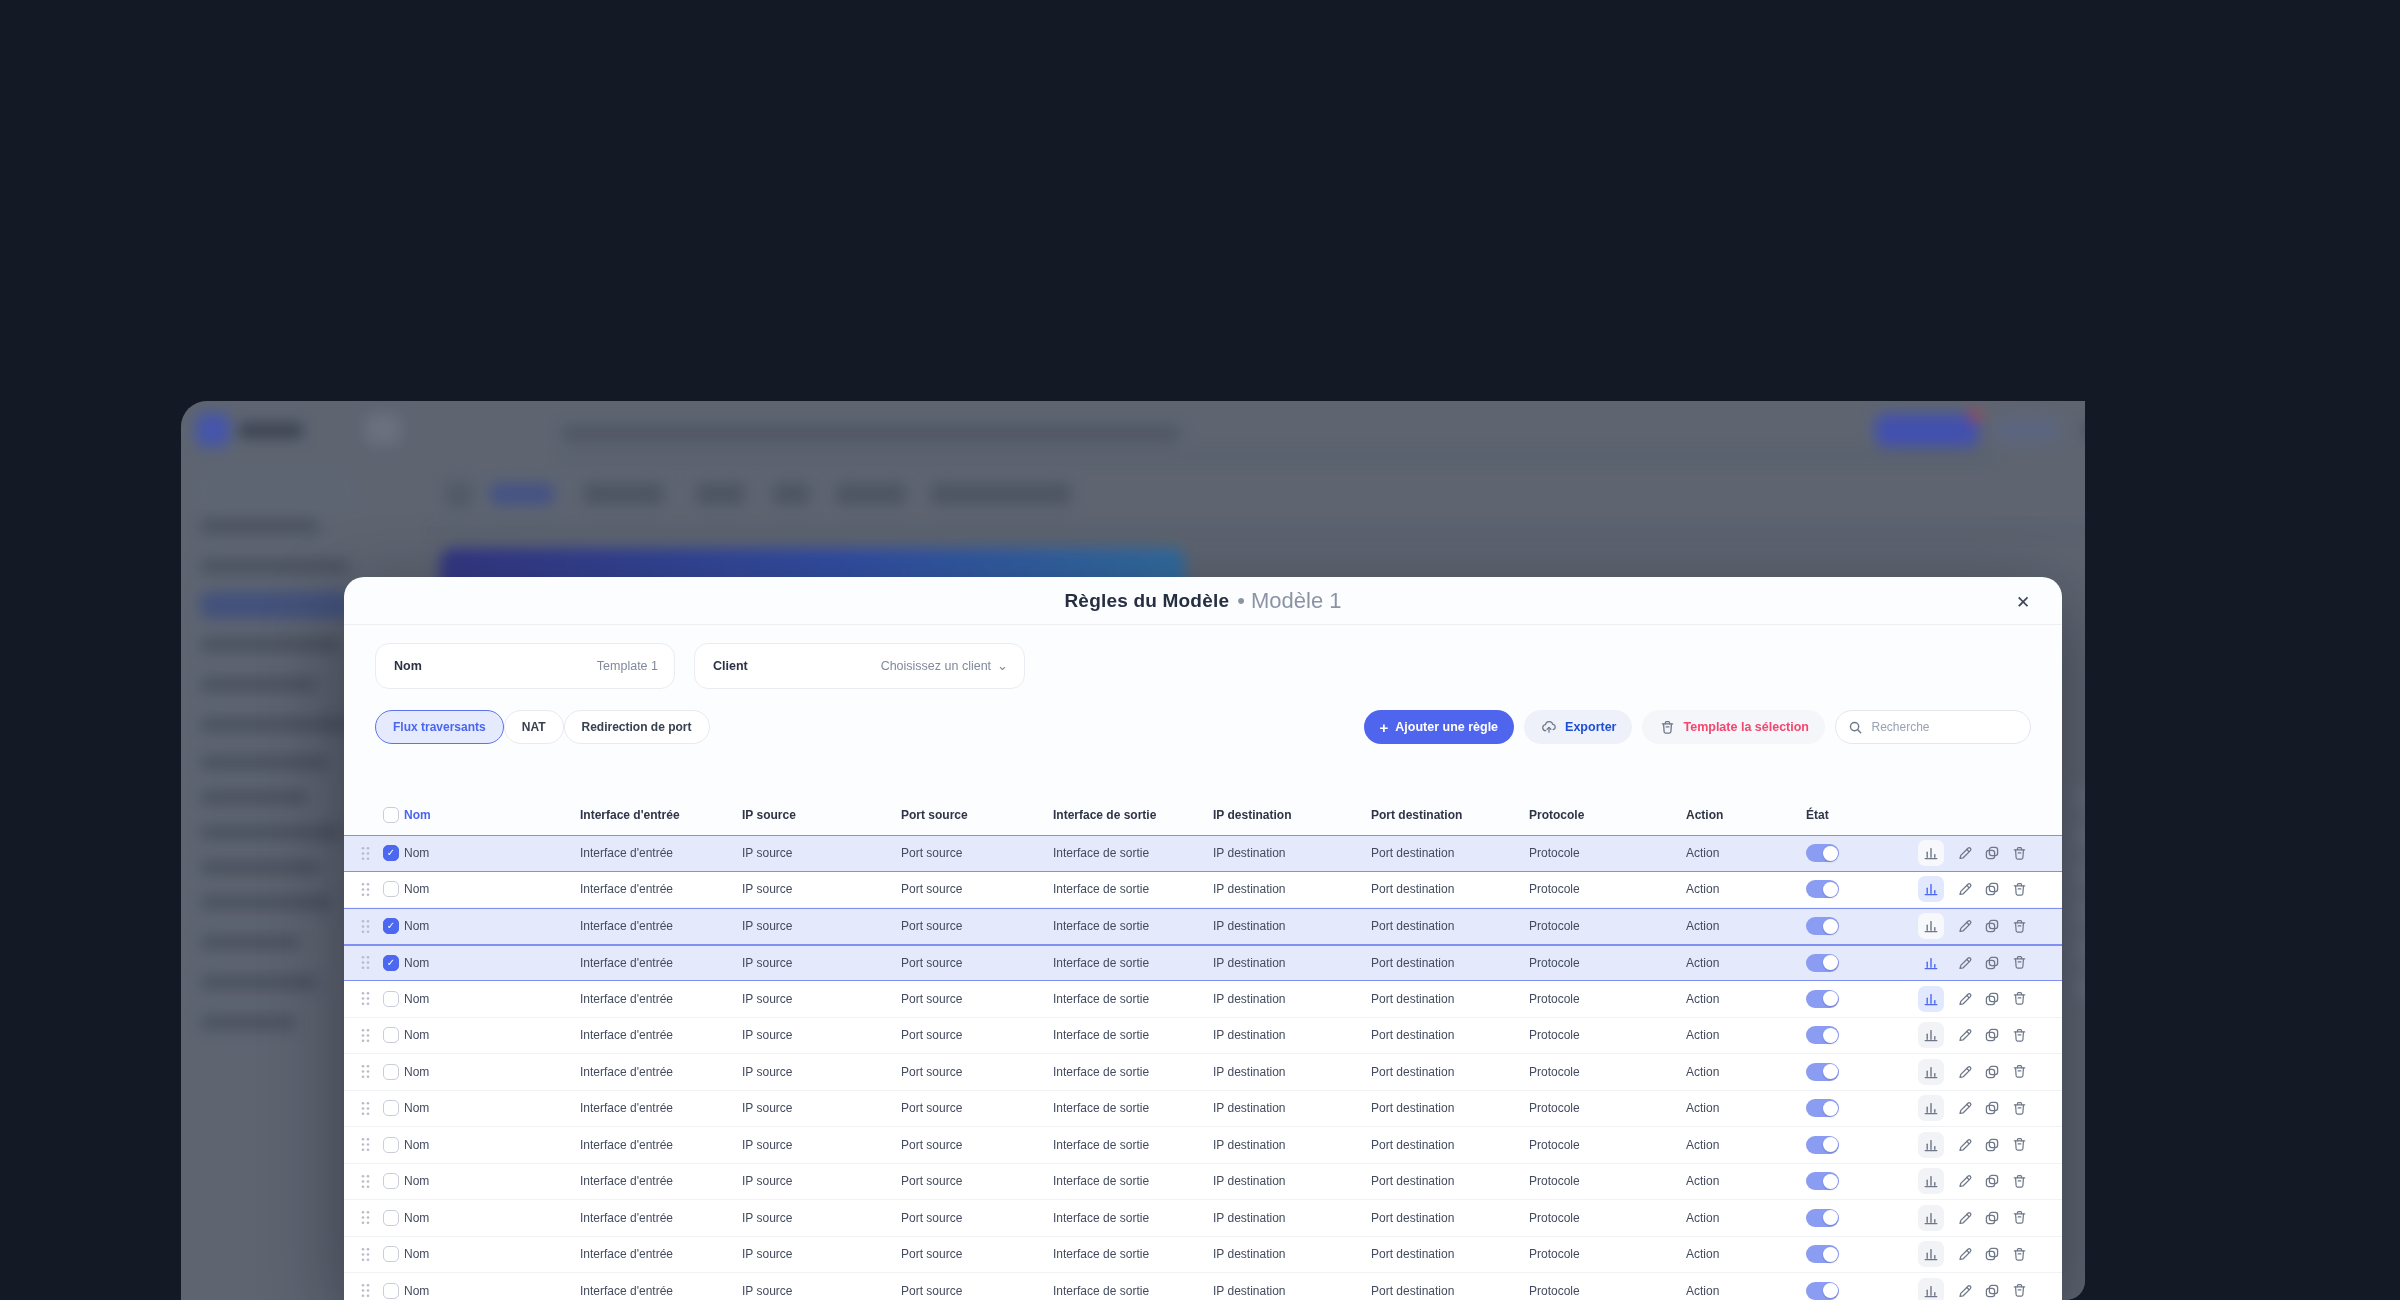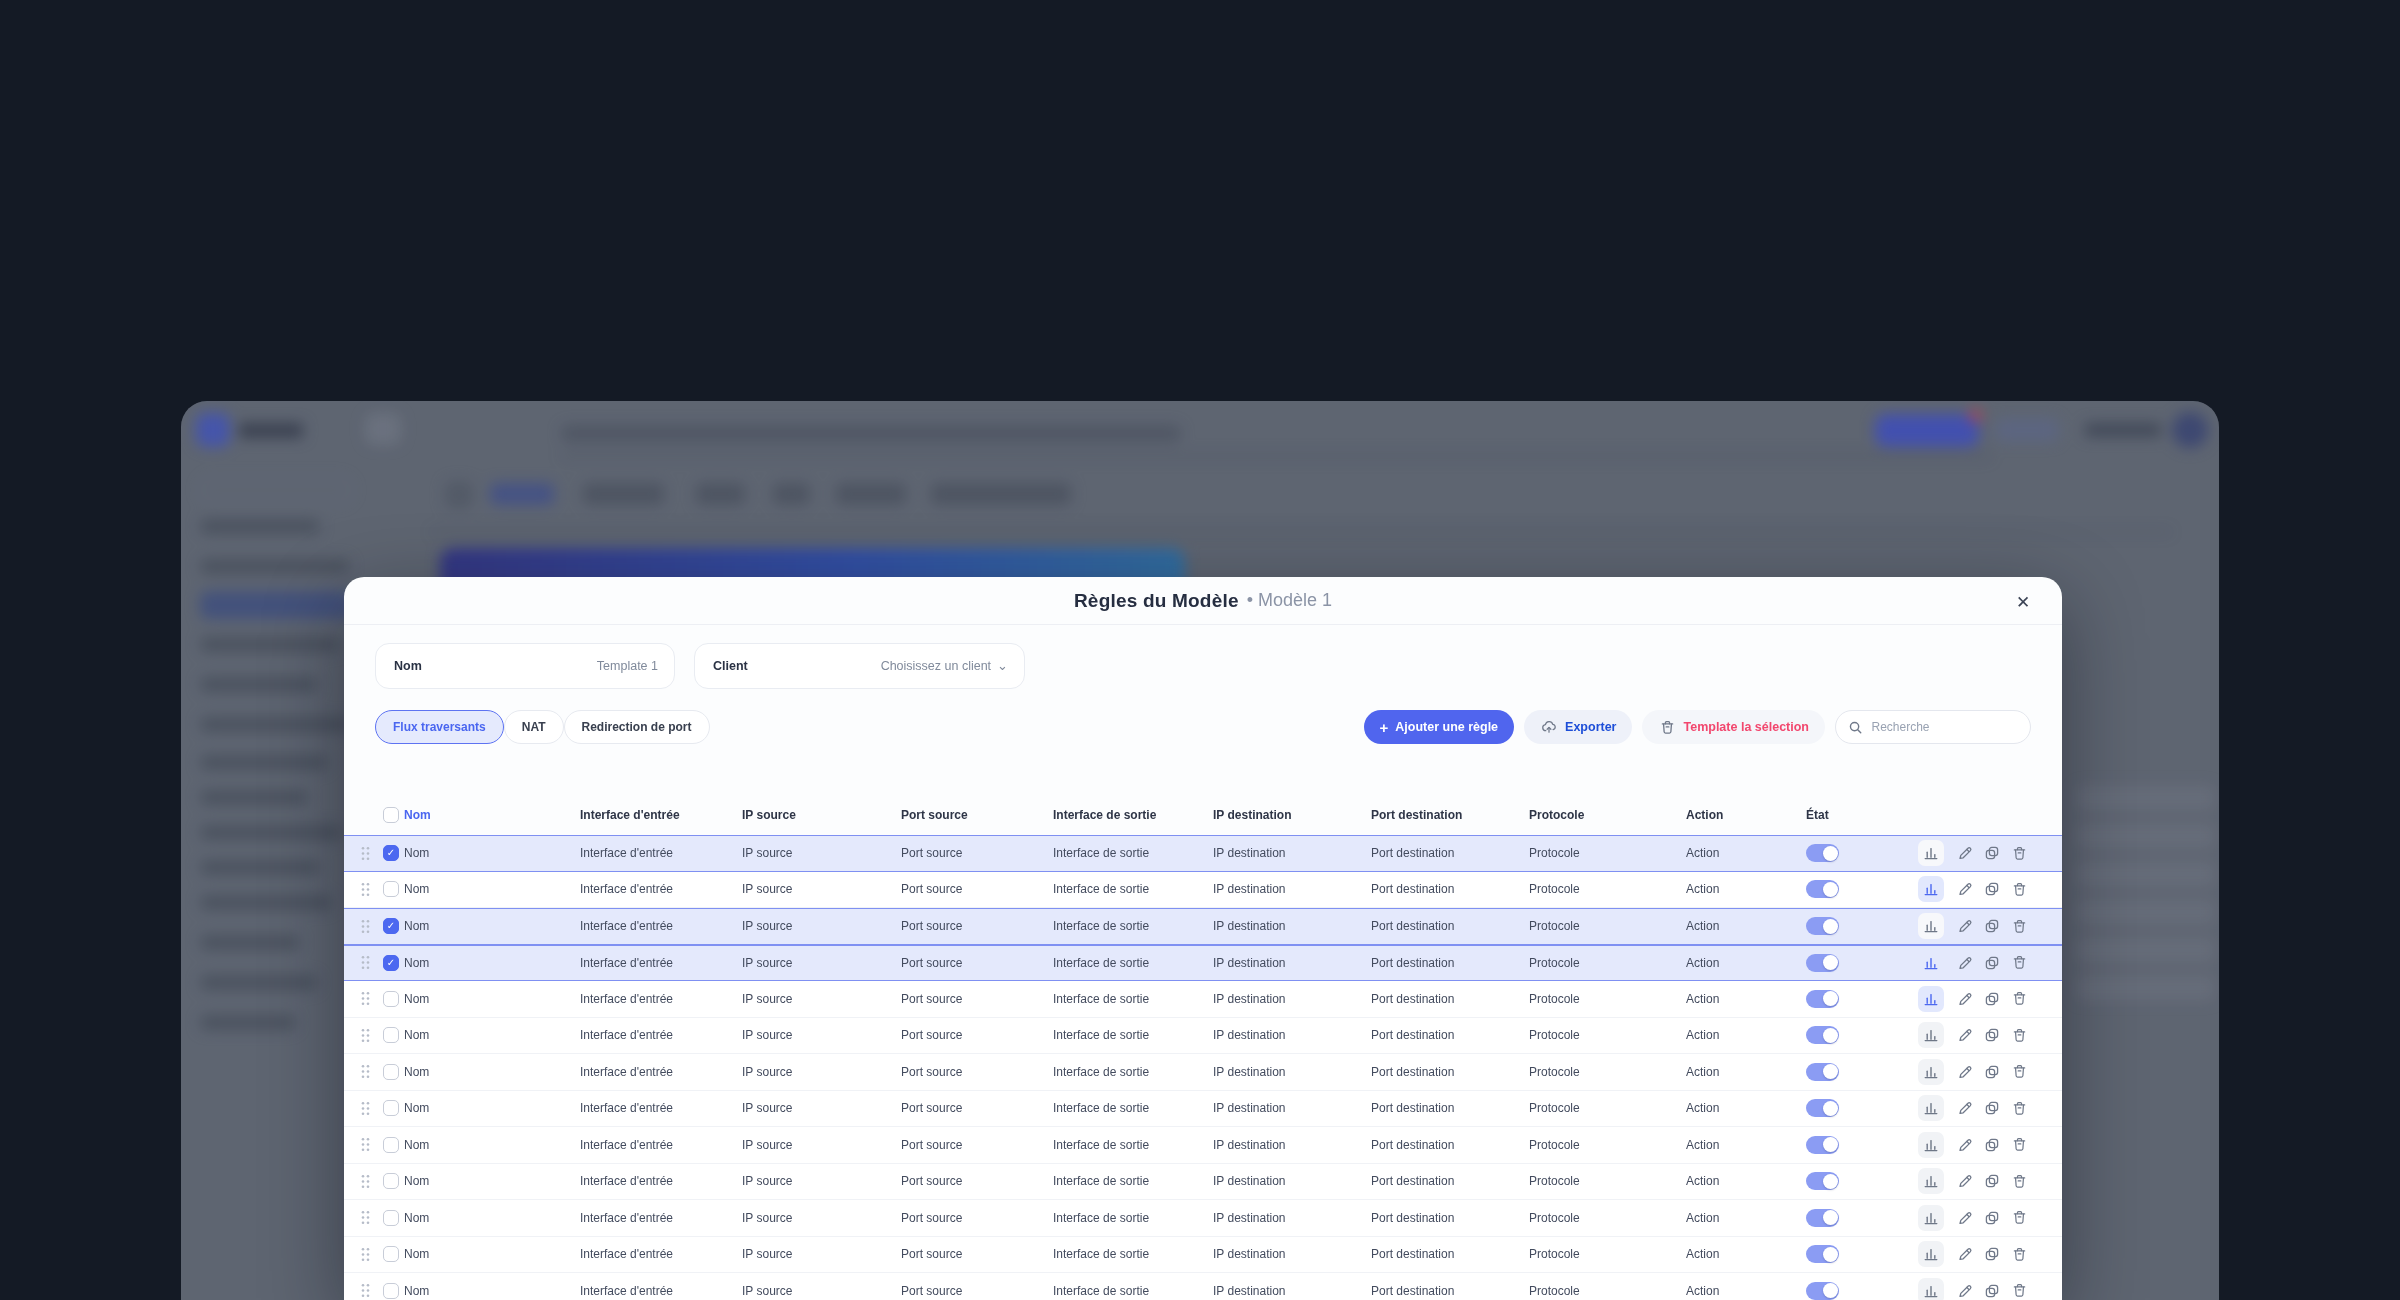--- a/index.html
+++ b/index.html
@@ -3,21 +3,21 @@
 <meta charset="utf-8">
 <style>
   * { margin:0; padding:0; box-sizing:border-box; }
   html,body { width:2400px; height:1300px; }
   body {
     background:#141a25;
     font-family:"Liberation Sans", sans-serif;
     overflow:hidden;
     position:relative;
   }
-  #viewport { position:absolute; inset:0; width:2400px; height:1300px; overflow:hidden;border-radius:19px; }
+  #viewport { position:absolute; inset:0; width:2085px; height:1300px; overflow:hidden;border-radius:19px; }
 
   
   .app-window {
     position:absolute; left:181px; top:401px; width:2038px; height:899px;
     border-radius:26px 26px 0 0; background:#6d7480; overflow:hidden;
   }
   .bg-blur { position:absolute; inset:0; filter:blur(7px); }
   .bg-tint { position:absolute; inset:0; background:rgba(60,66,79,.30); }
   .bgel { position:absolute; }
   .bg-logo { left:15px; top:12px; width:34px; height:34px; border-radius:9px; background:#4a5ed1; }
@@ -43,21 +43,21 @@
 
   
   .modal {
     position:absolute; left:344px; top:577px; width:1718px; height:723px;
     background:#fcfdfe; border-radius:20px 20px 0 0;
     box-shadow:0 24px 80px rgba(10,14,24,.45);
     color:#2c3447;
   }
   .modal-header { position:relative; height:48px; display:flex; align-items:center; justify-content:center; border-bottom:1px solid #edeff4; }
   .modal-title { font-size:19px; font-weight:700; color:#262e41; letter-spacing:.2px; }
-  .modal-subtitle { font-size:18px; font-weight:500; color:#8b94a6; margin-left:8px; }
+  .modal-subtitle { font-size:22px; font-weight:500; color:#8b94a6; margin-left:8px; }
   .close-btn {
     position:absolute; right:26px; top:12px; width:26px; height:26px;
     display:flex; align-items:center; justify-content:center;
     font-size:17px; color:#3c4456; cursor:pointer; background:none; border:none;
     font-family:"Liberation Sans", sans-serif;
   }
   .modal-body { padding:0 31px; }
 
   .filter-row { display:flex; gap:19px; margin-top:18px; }
   .filter-input {

